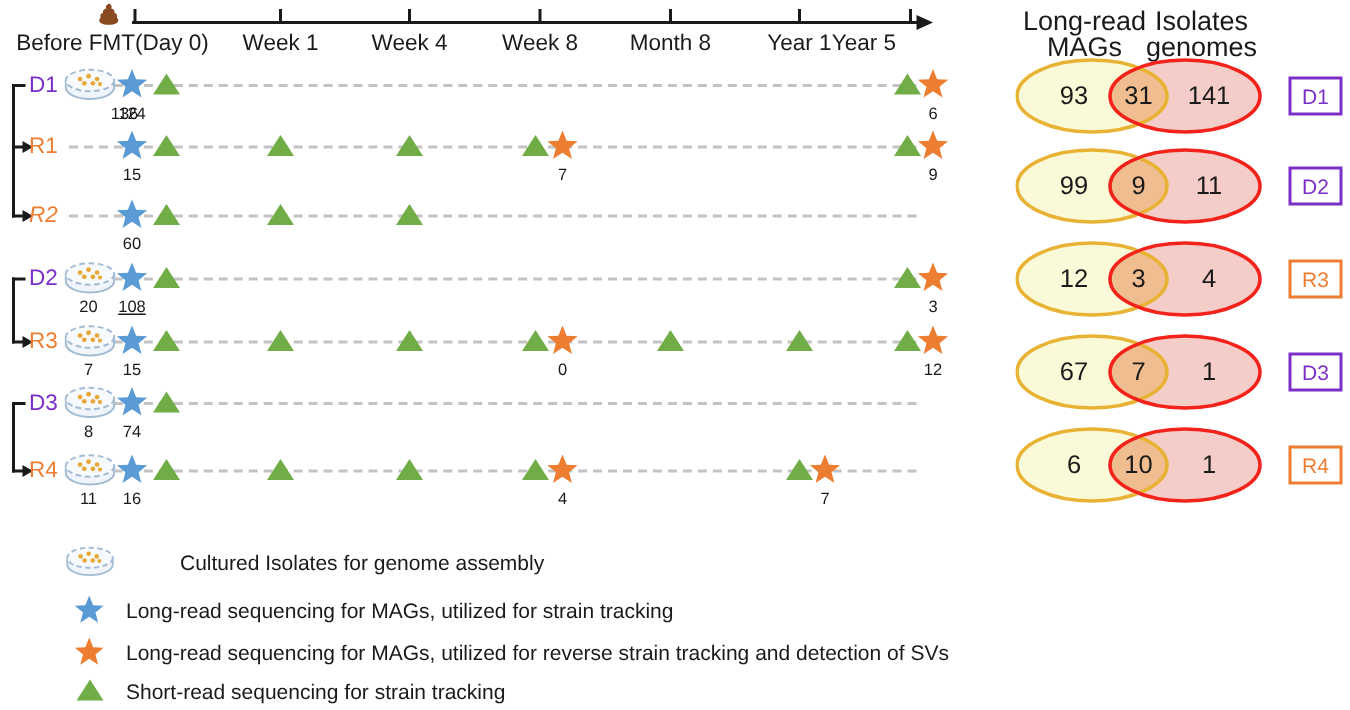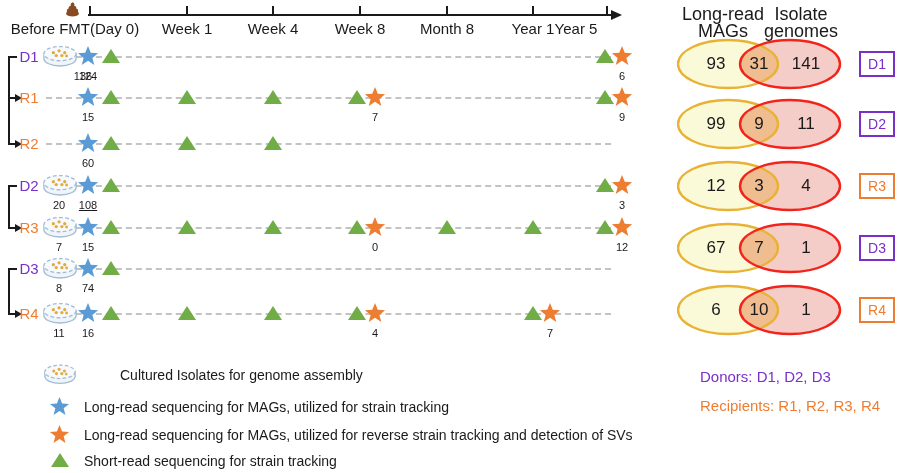--- a/index.html
+++ b/index.html
@@ -100,21 +100,21 @@
       <svg class="abs" width="22" height="20" viewBox="0 0 22 21" style="left:364px;top:87px;">
      <polygon fill="#ED7D31" points="11,0 13.9,7.2 21.6,7.6 15.6,12.5 17.6,20 11,15.6 4.4,20 6.4,12.5 0.4,7.6 8.1,7.2"></polygon>
    </svg>
       <div class="count" style="left:358px;top:111px;">7</div>
       <div class="tri" style="left:596px;top:90px;border-bottom:14px solid #70AD47;"></div>
       <svg class="abs" width="22" height="20" viewBox="0 0 22 21" style="left:611px;top:87px;">
      <polygon fill="#ED7D31" points="11,0 13.9,7.2 21.6,7.6 15.6,12.5 17.6,20 11,15.6 4.4,20 6.4,12.5 0.4,7.6 8.1,7.2"></polygon>
    </svg>
       <div class="count" style="left:605px;top:111px;">9</div>
       <div class="track" style="left:46px;top:143px;width:565px;"></div>
-      <div class="row-label" style="left:14px;top:135px;color:#ED7D31;">R2</div>
+      <div class="row-label" style="left:14px;top:135px;color:#ED7D31;font-style:italic;">R2</div>
       <svg class="abs" width="22" height="20" viewBox="0 0 22 21" style="left:77px;top:133px;">
      <polygon fill="#5B9BD5" points="11,0 13.9,7.2 21.6,7.6 15.6,12.5 17.6,20 11,15.6 4.4,20 6.4,12.5 0.4,7.6 8.1,7.2"></polygon>
    </svg>
       <div class="count" style="left:71px;top:157px;">60</div>
       <div class="tri" style="left:102px;top:136px;border-bottom:14px solid #70AD47;"></div>
       <div class="tri" style="left:178px;top:136px;border-bottom:14px solid #70AD47;"></div>
       <div class="tri" style="left:264px;top:136px;border-bottom:14px solid #70AD47;"></div>
       <div class="track" style="left:46px;top:185px;width:565px;"></div>
       <div class="row-label" style="left:14px;top:177px;color:#7B2FC9;">D2</div>
       <svg class="abs" width="36" height="27" viewBox="0 0 38 28" style="left:42px;top:172px;">
@@ -215,21 +215,21 @@
       <div class="count" style="left:358px;top:327px;">4</div>
       <div class="tri" style="left:524px;top:306px;border-bottom:14px solid #70AD47;"></div>
       <svg class="abs" width="22" height="20" viewBox="0 0 22 21" style="left:539px;top:303px;">
      <polygon fill="#ED7D31" points="11,0 13.9,7.2 21.6,7.6 15.6,12.5 17.6,20 11,15.6 4.4,20 6.4,12.5 0.4,7.6 8.1,7.2"></polygon>
    </svg>
       <div class="count" style="left:533px;top:327px;">7</div>
     </div>
   <div id="venn-layer">
     <div class="venn-header" style="left:658px;top:4px;">Long-read</div>
     <div class="venn-header" style="left:658px;top:21px;">MAGs</div>
-    <div class="venn-header" style="left:736px;top:4px;">Isolate</div>
+    <div class="venn-header" style="left:736px;top:4px;">Isolates</div>
     <div class="venn-header" style="left:736px;top:21px;">genomes</div>
   <svg class="abs" width="166" height="54" style="left:677px;top:37px;">
     <defs>
           <clipPath id="vclip0">
             <ellipse cx="51" cy="27" rx="50" ry="24"></ellipse>
           </clipPath>
         </defs>
     <ellipse cx="51" cy="27" rx="50" ry="24" fill="#FBFAD8"></ellipse>
     <ellipse cx="113" cy="27" rx="50" ry="24" fill="#F5CDC8"></ellipse>
     <ellipse cx="113" cy="27" rx="50" ry="24" fill="#F0BD90" clip-path="url(#vclip0)"></ellipse>
@@ -321,15 +321,13 @@
      <polygon fill="#5B9BD5" points="11,0 13.9,7.2 21.6,7.6 15.6,12.5 17.6,20 11,15.6 4.4,20 6.4,12.5 0.4,7.6 8.1,7.2"></polygon>
    </svg>
       <div class="legend-text" style="left:84px;top:399px;">Long-read sequencing for MAGs, utilized for strain tracking</div>
       <svg class="abs" width="21" height="19" viewBox="0 0 22 21" style="left:49px;top:425px;">
      <polygon fill="#ED7D31" points="11,0 13.9,7.2 21.6,7.6 15.6,12.5 17.6,20 11,15.6 4.4,20 6.4,12.5 0.4,7.6 8.1,7.2"></polygon>
    </svg>
       <div class="legend-text" style="left:84px;top:427px;">Long-read sequencing for MAGs, utilized for reverse strain tracking and detection of SVs</div>
       <div class="tri" style="left:51px;top:453px;border-bottom:14px solid #70AD47;"></div>
       <div class="legend-text" style="left:84px;top:453px;">Short-read sequencing for strain tracking</div>
     </div>
-  <div class="footer-text" style="left: 700px; top: 368px; color: rgb(123, 47, 201);">Donors: D1, D2, D3</div>
-  <div class="footer-text" style="left: 700px; top: 397px; color: rgb(237, 125, 49);">Recipients: R1, R2, R3, R4</div>
 </div>
 
 </body></html>

